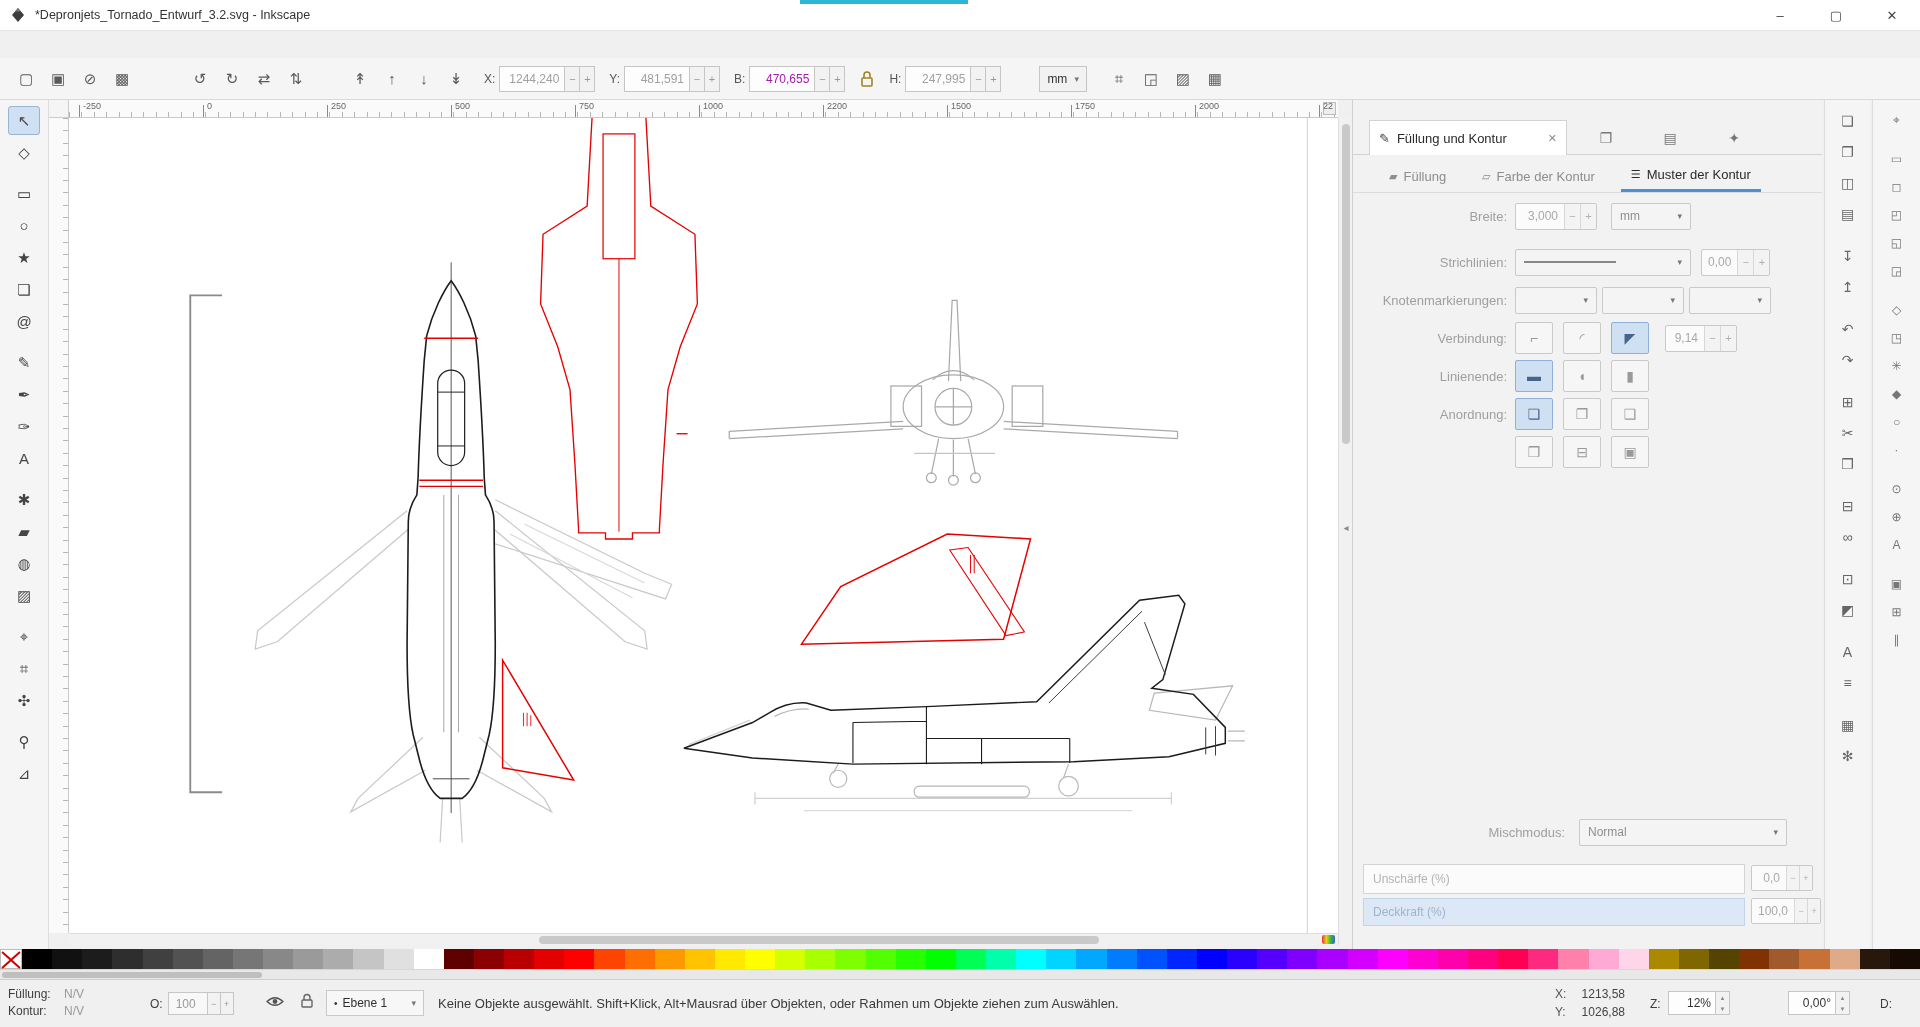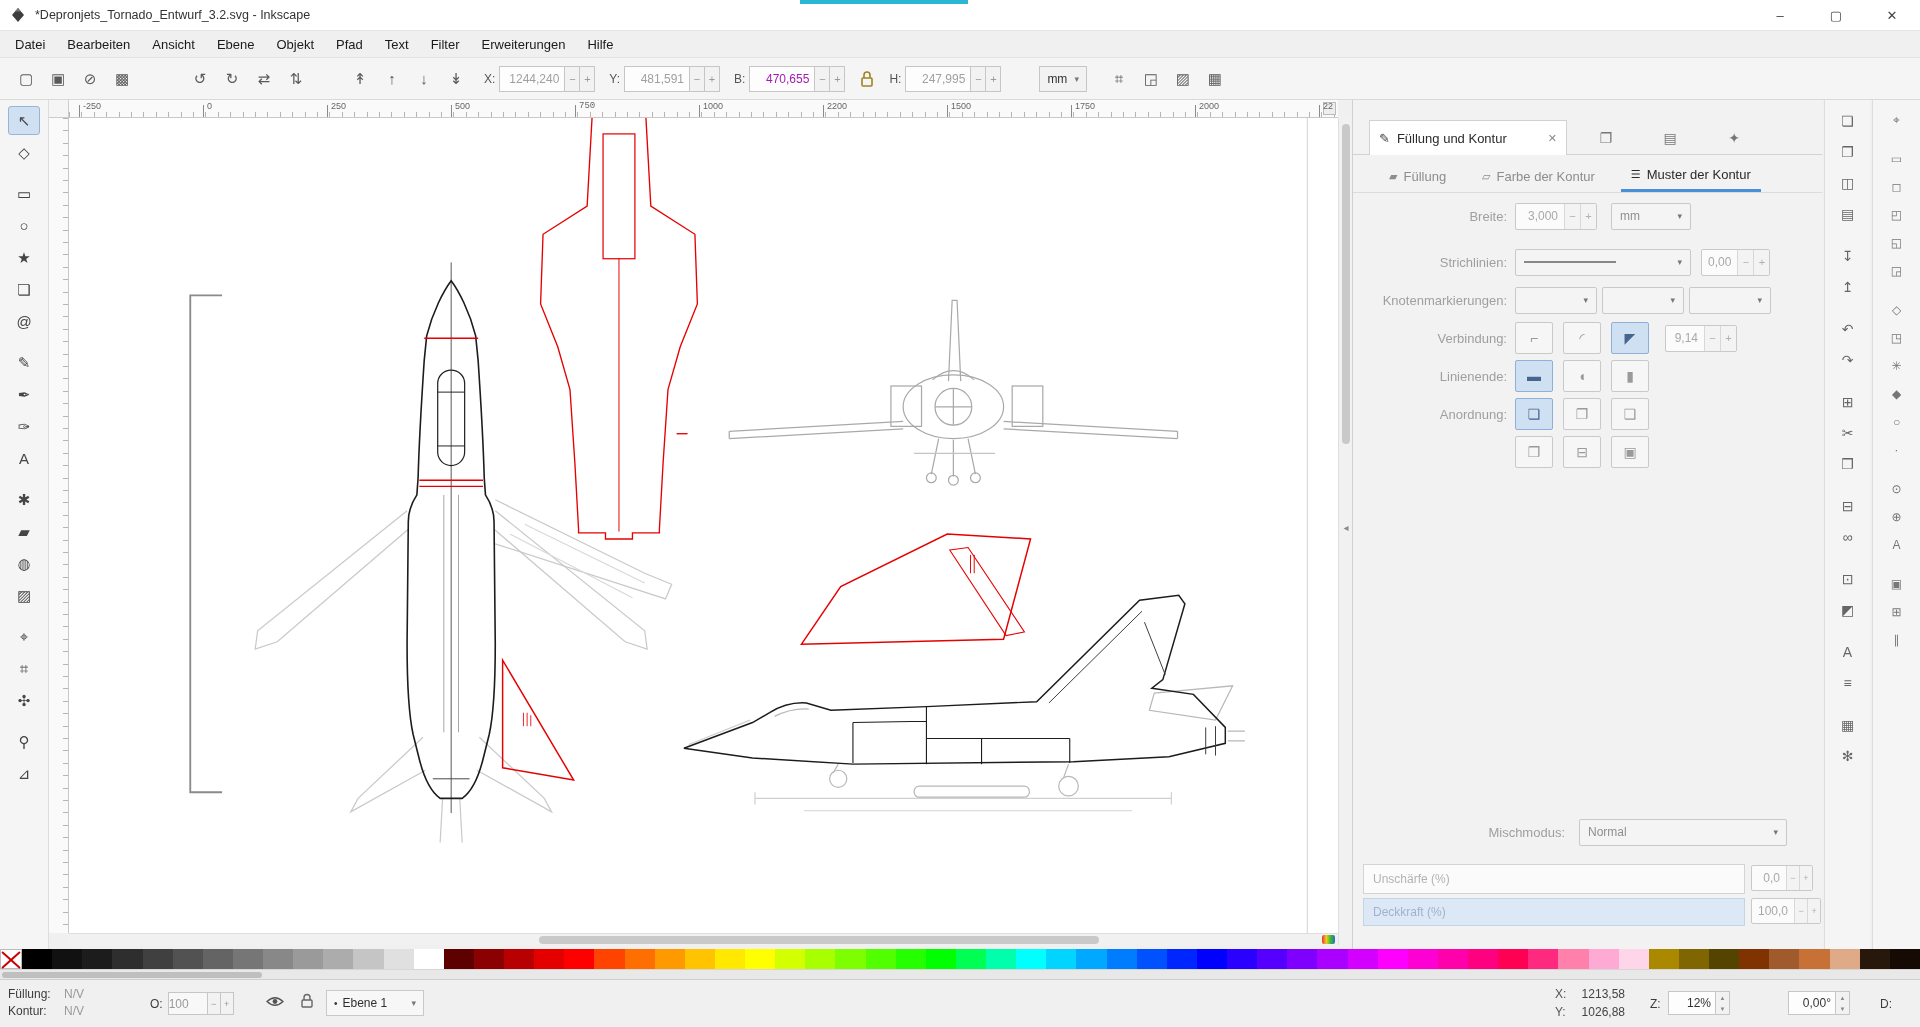--- a/index.html
+++ b/index.html
@@ -114,21 +114,21 @@
   #palette-scroll{position:absolute;left:0;top:969px;width:1920px;height:10px;background:#e8e8e8;border-top:1px solid #d6d6d6}
   #palette-scroll .pthumb{position:absolute;left:2px;top:2px;width:260px;height:6px;background:#bfbfbf;border-radius:3px}
 
   
   #statusb{position:absolute;left:0;top:979px;width:1920px;height:48px;background:#f0f0f0;border-top:1px solid #cfcfcf}
   #sb-fillstroke{position:absolute;left:8px;top:6px;font-size:12px;line-height:17px}
   .sb-fs-label{display:inline-block;width:56px;color:#3c3c3c}
   .sb-fs-val{color:#999}
   #sb-opacity{position:absolute;left:150px;top:12px;display:flex;align-items:center}
   #sb-opacity .sb-lbl{font-size:12px;color:#3c3c3c;margin-right:5px}
-  .sb-input{width:40px;height:23px;border:1px solid #c6c6c6;background:#f8f8f8;color:#9a9a9a;font-size:12px;text-align:left;padding-right:4px;font-family:"Liberation Sans",sans-serif}
+  .sb-input{width:40px;height:23px;border:1px solid #c6c6c6;background:#f8f8f8;color:#9a9a9a;font-size:12px;text-align:center;padding-right:4px;font-family:"Liberation Sans",sans-serif}
   .sbtns.small .sbtn{width:13px;height:23px;font-size:9px}
   #sb-eye{position:absolute;left:266px;top:15px;display:flex}
   #sb-lock{position:absolute;left:300px;top:13px;display:flex}
   #sb-layer{position:absolute;left:326px;top:10px;width:98px;height:26px;border:1px solid #c9c9c9;background:#f7f7f7;display:flex;align-items:center;gap:5px;padding:0 7px;font-size:12px;color:#2e2e2e}
   #sb-layer .layer-dot{font-size:10px;color:#333}
   #sb-layer .arrow{margin-left:auto}
   #sb-message{position:absolute;left:438px;top:16px;width:1095px;font-size:13px;color:#3a3a3a;white-space:nowrap;overflow:hidden}
   #sb-xy{position:absolute;left:1555px;top:5px;font-size:12px;line-height:18px;color:#555;text-align:left}
   #sb-xy .cl{display:inline-block;width:18px}
   #sb-xy .v{display:inline-block;width:52px;text-align:right;color:#444}
@@ -155,32 +155,20 @@
         </svg>
     </span>
     <span id="win-title">*Depronjets_Tornado_Entwurf_3.2.svg - Inkscape</span>
     <div class="win-btns">
       <div class="win-btn">–</div>
       <div class="win-btn">▢</div>
       <div class="win-btn">✕</div>
     </div>
   </div>
 
-  <div id="menubar">
-      <div class="menu-item">Datei</div>
-      <div class="menu-item">Bearbeiten</div>
-      <div class="menu-item">Ansicht</div>
-      <div class="menu-item">Ebene</div>
-      <div class="menu-item">Objekt</div>
-      <div class="menu-item">Pfad</div>
-      <div class="menu-item">Text</div>
-      <div class="menu-item">Filter</div>
-      <div class="menu-item">Erweiterungen</div>
-      <div class="menu-item">Hilfe</div>
-    </div>
 
   <div id="toolbar">
     <div class="tb-group" id="tb-g1">
         <div class="tb-icon">▢</div>
         <div class="tb-icon">▣</div>
         <div class="tb-icon">⊘</div>
         <div class="tb-icon">▩</div>
       </div>
     <div class="tb-group" id="tb-g2">
         <div class="tb-icon">↺</div>
@@ -276,21 +264,21 @@
   <div id="hruler">
       <div id="ruler-unit-btn"></div>
       <span class="hr-tick-label" style="left: 14px;">-250</span>
       <span class="hr-tick-major" style="left: 10px;"></span>
       <span class="hr-tick-label" style="left: 138px;">0</span>
       <span class="hr-tick-major" style="left: 134px;"></span>
       <span class="hr-tick-label" style="left: 262px;">250</span>
       <span class="hr-tick-major" style="left: 258px;"></span>
       <span class="hr-tick-label" style="left: 386px;">500</span>
       <span class="hr-tick-major" style="left: 382px;"></span>
-      <span class="hr-tick-label" style="left: 510px; font-family: Liberation Mono, monospace;">750</span>
+      <span class="hr-tick-label" style="left: 510px;">750</span>
       <span class="hr-tick-major" style="left: 506px;"></span>
       <span class="hr-tick-label" style="left: 634px;">1000</span>
       <span class="hr-tick-major" style="left: 630px;"></span>
       <span class="hr-tick-label" style="left: 758px;">2200</span>
       <span class="hr-tick-major" style="left: 754px;"></span>
       <span class="hr-tick-label" style="left: 882px;">1500</span>
       <span class="hr-tick-major" style="left: 878px;"></span>
       <span class="hr-tick-label" style="left: 1006px;">1750</span>
       <span class="hr-tick-major" style="left: 1002px;"></span>
       <span class="hr-tick-label" style="left: 1130px;">2000</span>
@@ -662,20 +650,21 @@
       <svg width="14" height="16" viewBox="0 0 14 16">
           <rect x="2" y="7" width="10" height="7" rx="1" fill="none" stroke="#666" stroke-width="1.4"></rect>
           <path d="M4,7 V4.5 a3 3 0 0 1 6 0 V7" fill="none" stroke="#666" stroke-width="1.4"></path>
         </svg>
     </span>
     <div id="sb-layer">
       <span class="layer-dot">•</span>
       <span>Ebene 1</span>
       <span class="arrow">▾</span>
     </div>
+    <div id="sb-message">Keine Objekte ausgewählt. Shift+Klick, Alt+Mausrad über Objekten, oder Rahmen um Objekte ziehen zum Auswählen.</div>
     <div id="sb-xy">
       <div><span class="cl">X:</span><span class="v">1213,58</span></div>
       <div><span class="cl">Y:</span><span class="v">1026,88</span></div>
     </div>
     <span id="sb-z">Z:</span>
     <div class="sb-spin" id="sb-zoom">
       <input value="12%" style="">
       <div class="sb-spincol">
           <div>▲</div>
           <div>▼</div>

